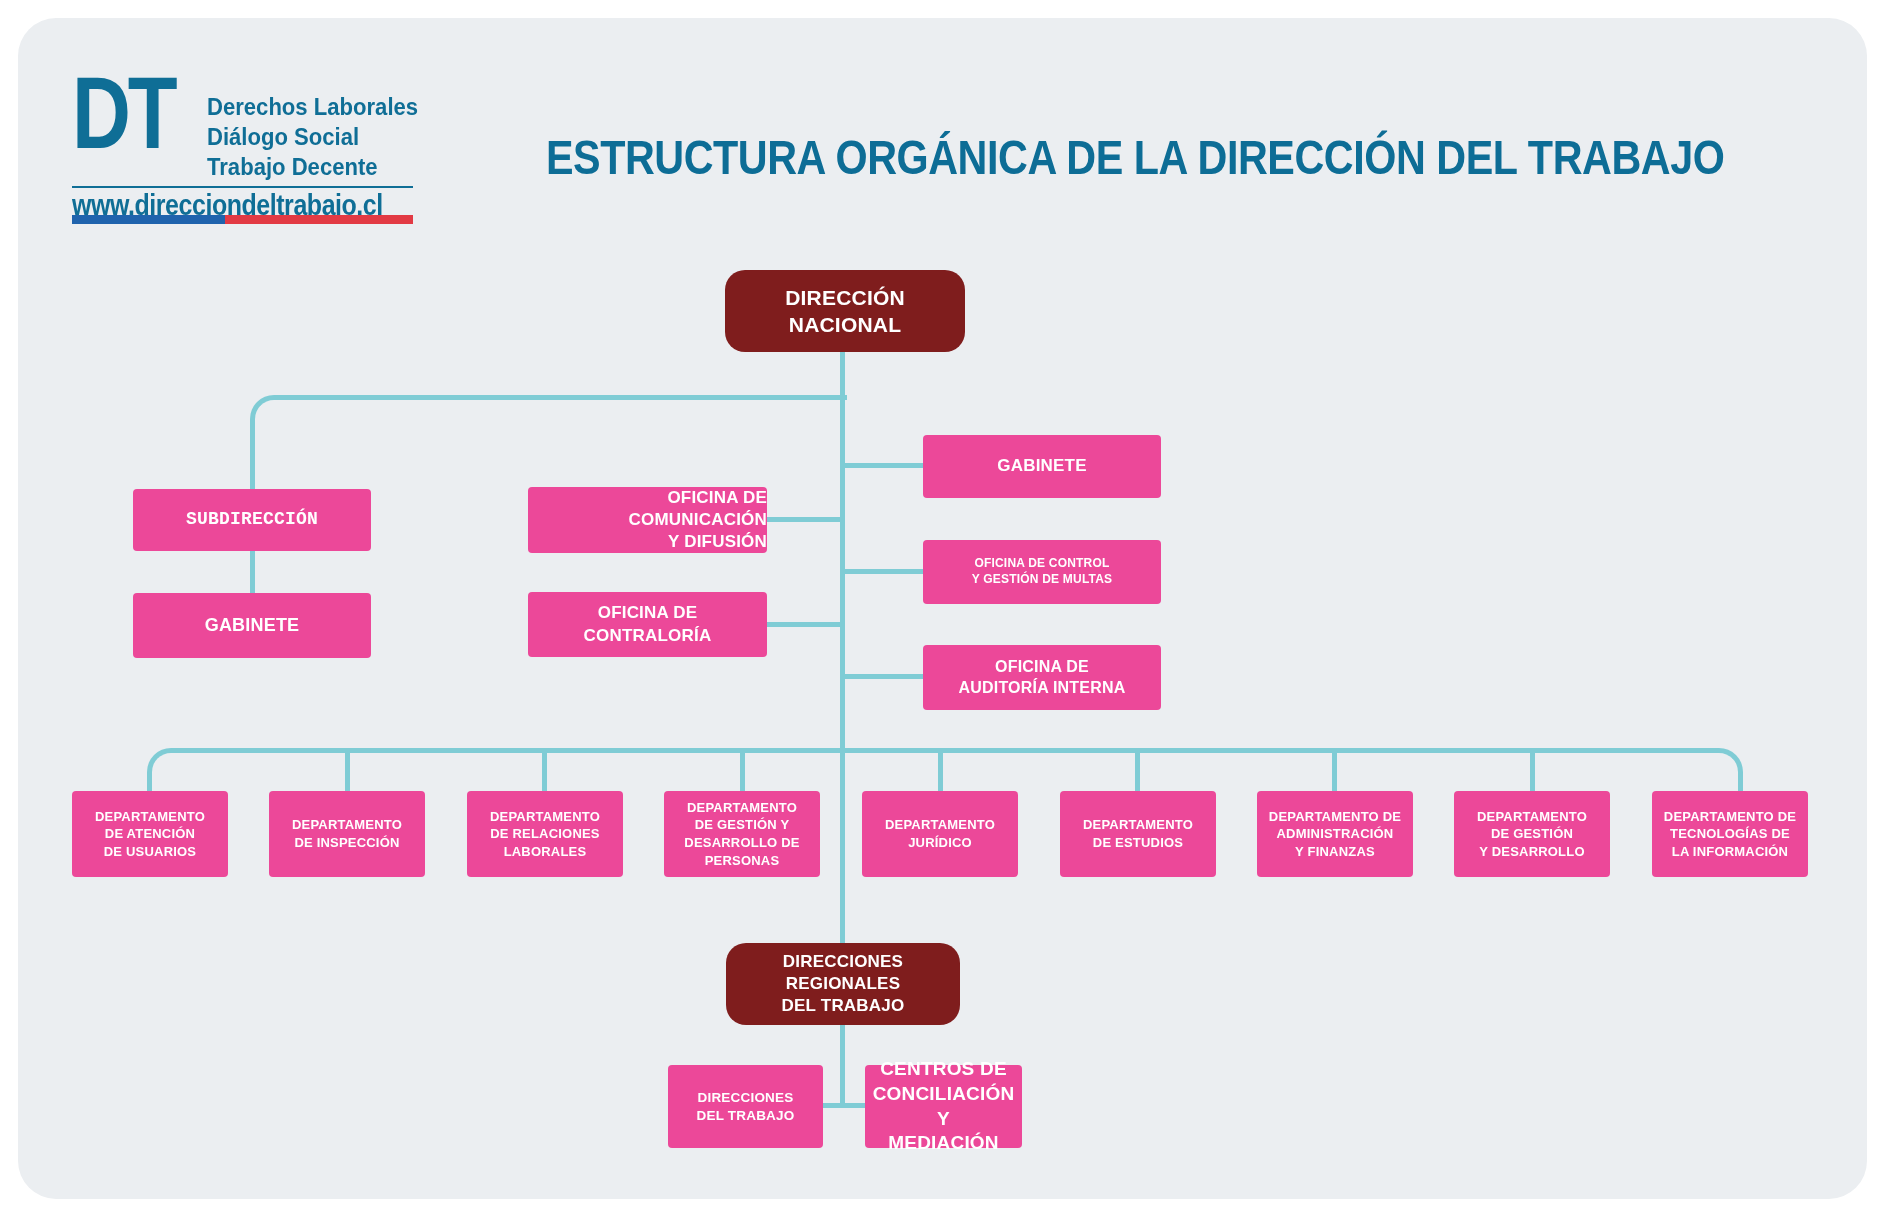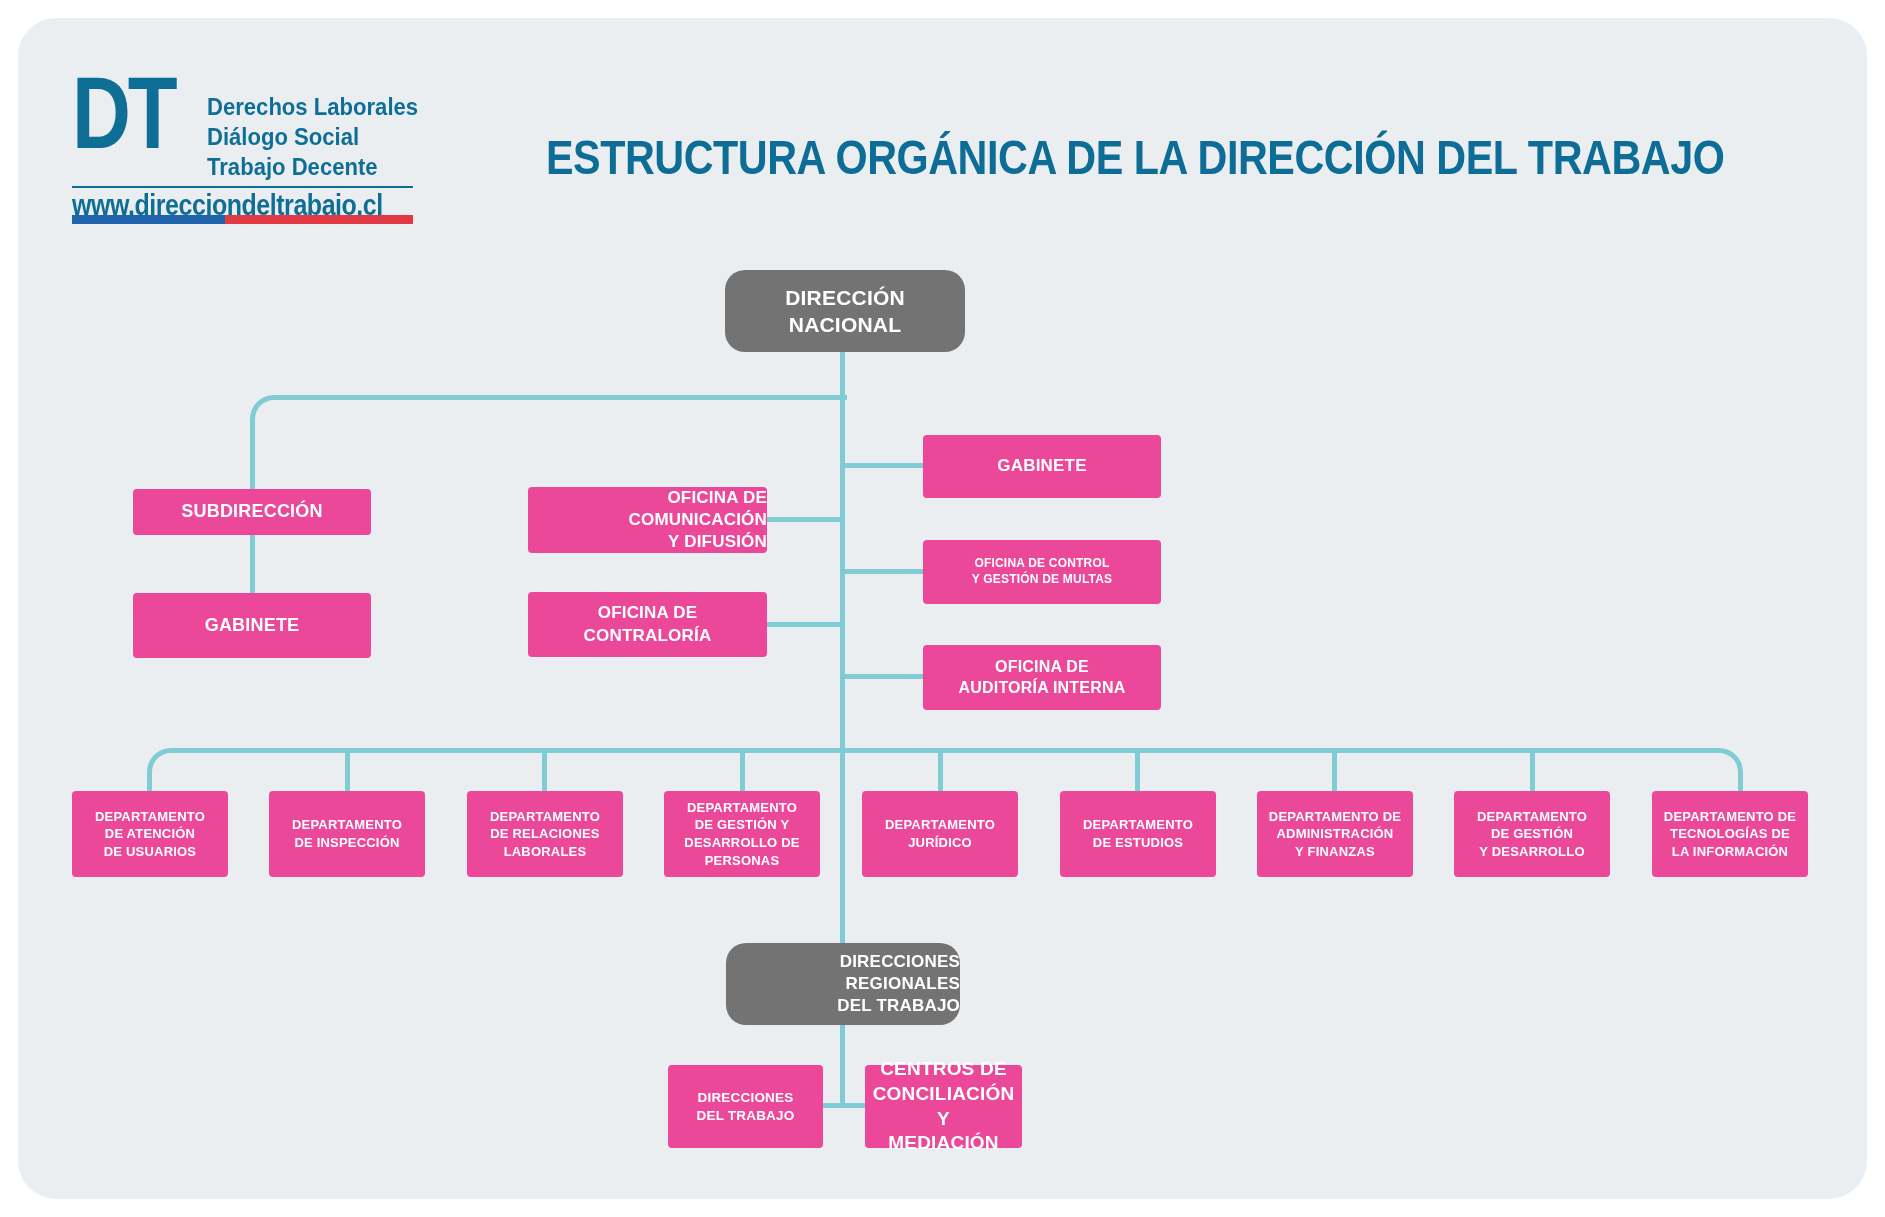--- a/index.html
+++ b/index.html
@@ -48,34 +48,34 @@
          border-top-width:5px; border-left-width:5px; border-right-width:5px;
          border-top-left-radius:24px; border-top-right-radius:24px; }
 
   
   .node {
     position:absolute; z-index:2; display:flex; align-items:center; justify-content:center;
     text-align:center; color:#ffffff; font-weight:bold; white-space:pre-line;
     line-height:1.3; letter-spacing:0.2px;
   }
   .teal { background:#ec4899; border-radius:4px; }
-  .red  { background:#737373; border-radius:20px; }
+  .red  { background:#7f1d1d; border-radius:20px; }
 
   .n-root        { left:725px;  top:270px;  width:240px; height:82px; font-size:21px; }
-  .n-subdir      { left:133px;  top:489px;  width:238px; height:46px; font-size:18px; }
+  .n-subdir      { left:133px;  top:489px;  width:238px; height:62px; font-size:18px;font-family:Liberation Mono, monospace; }
   .n-gab-izq     { left:133px;  top:593px;  width:238px; height:65px; font-size:18px; }
   .n-comunic     { left:528px;  top:487px;  width:239px; height:66px; font-size:17px;text-align:right; }
   .n-contral     { left:528px;  top:592px;  width:239px; height:65px; font-size:17px; }
   .n-gab-der     { left:923px;  top:435px;  width:238px; height:63px; font-size:17px; }
   .n-control     { left:923px;  top:540px;  width:238px; height:64px; font-size:12px; }
   .n-audit       { left:923px;  top:645px;  width:238px; height:65px; font-size:16px; }
   .dept          { top:791px; width:156px; height:86px; font-size:13px; line-height:1.35; }
   .d1 { left:72px; }  .d2 { left:269px; } .d3 { left:467px; } .d4 { left:664px; }
   .d5 { left:862px; } .d6 { left:1060px; } .d7 { left:1257px; } .d8 { left:1454px; } .d9 { left:1652px; }
-  .n-regional    { left:726px;  top:943px;  width:234px; height:82px; font-size:17px;text-align:right; }
+  .n-regional    { left:726px;  top:943px;  width:234px; height:82px; font-size:17px; }
   .n-inspec      { left:668px;  top:1065px; width:155px; height:83px; font-size:13.5px; }
   .n-centros     { left:865px;  top:1065px; width:157px; height:83px; font-size:19px; }
 </style>
 </head>
 <body>
 
 <div class="canvas">
   <div class="card"></div>
 
   <div class="logo-dt">DT</div>

